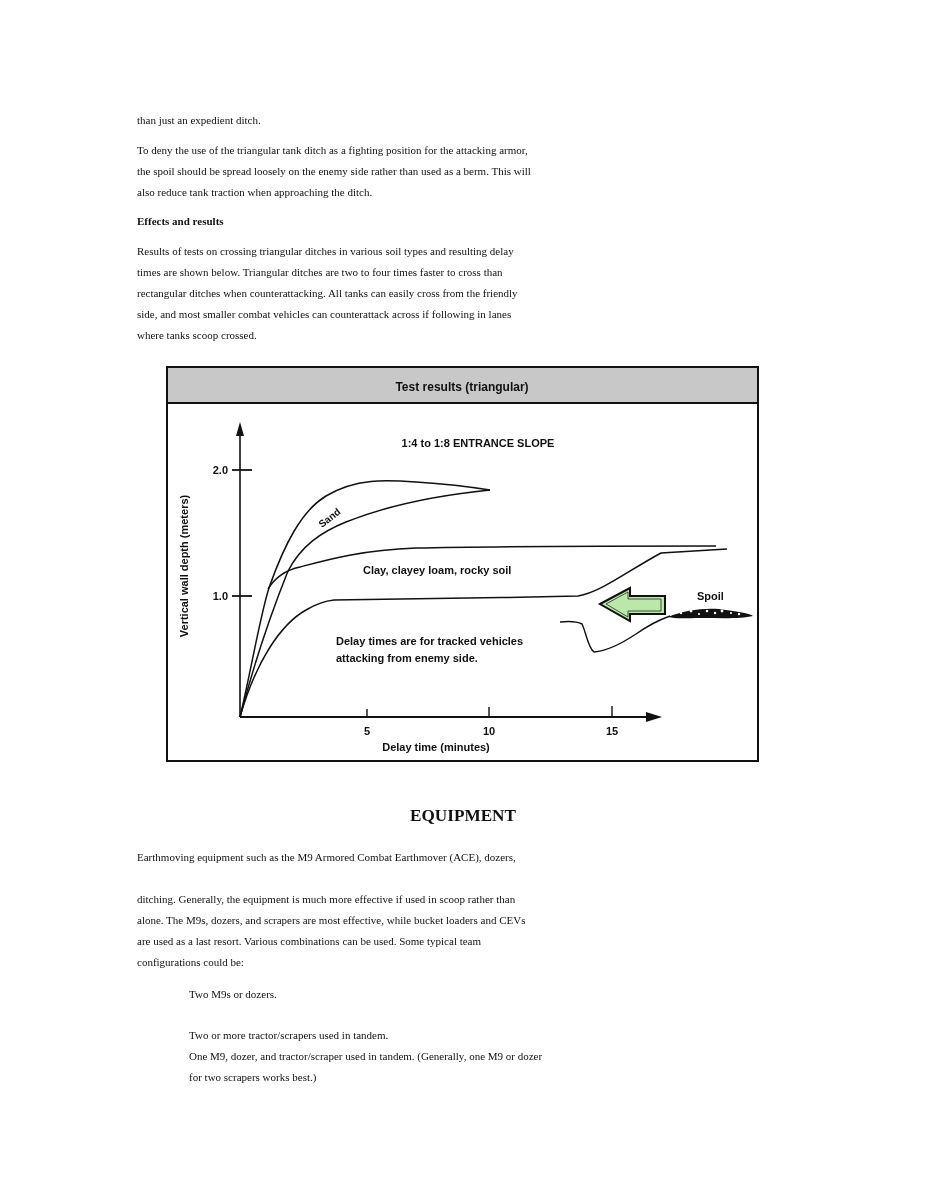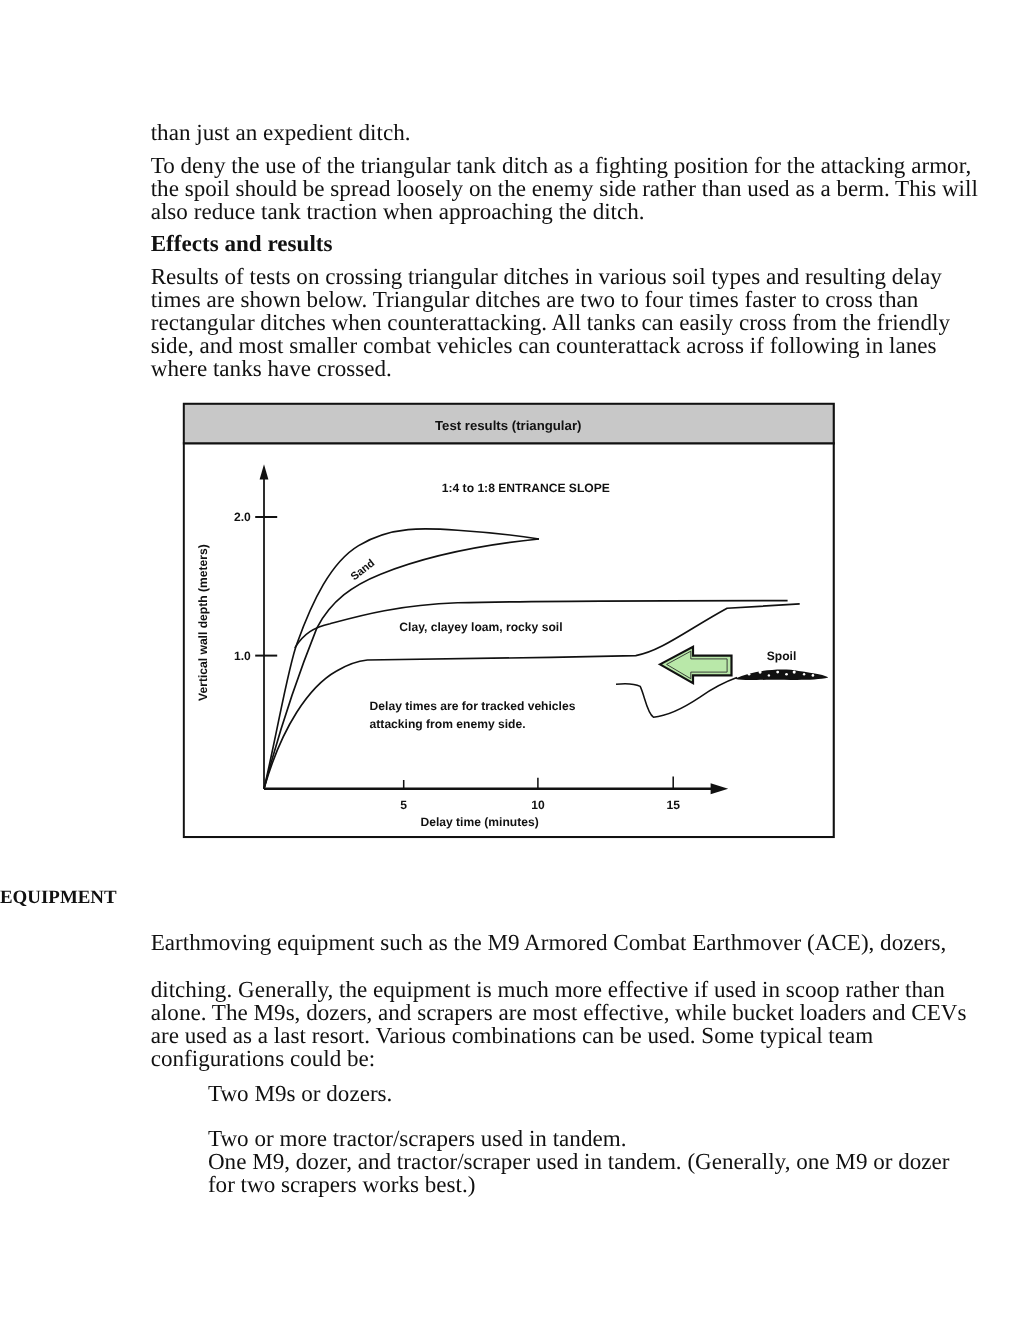--- a/index.html
+++ b/index.html
@@ -1,22 +1,22 @@
 <!DOCTYPE html>
 <html><head>
 <meta charset="utf-8">
 <style>
   html, body { margin: 0; padding: 0; background: #ffffff; }
   body { width: 926px; height: 1198px; position: relative; overflow: hidden; }
   .page { position: absolute; left: 0; top: 0; width: 926px; height: 1198px; background: #fff; }
   .serif { font-family: "Liberation Serif", "DejaVu Serif", serif; color: #111; }
-  .line { position: absolute; left: 137px; font-size: 21px; line-height: 21px; white-space: nowrap; }
+  .line { position: absolute; left: 137px; font-size: 11px; line-height: 21px; white-space: nowrap; }
   .bold { font-weight: bold; }
   .indent { left: 189px; }
-  .center-h { position: absolute; left: 0; width: 926px; text-align: left; font-size: 17.2px; font-weight: bold; line-height: 21px; }
+  .center-h { position: absolute; left: 0; width: 926px; text-align: center; font-size: 17.2px; font-weight: bold; line-height: 21px; }
 
   .figure { position: absolute; left: 166px; top: 366px; width: 650px; height: 396px; }
   .figure svg { position: absolute; left: 0; top: 0; }
   .chart-text { font-family: "Liberation Sans", "DejaVu Sans", sans-serif; fill: #111; }
 </style>
 </head>
 <body>
 
 <div class="page serif">
 
@@ -25,21 +25,21 @@
   <div class="line" style="top:140px">To deny the use of the triangular tank ditch as a fighting position for the attacking armor,</div>
   <div class="line" style="top:161px">the spoil should be spread loosely on the enemy side rather than used as a berm. This will</div>
   <div class="line" style="top:182px">also reduce tank traction when approaching the ditch.</div>
 
   <div class="line bold" style="top:211px">Effects and results</div>
 
   <div class="line" style="top:241px">Results of tests on crossing triangular ditches in various soil types and resulting delay</div>
   <div class="line" style="top:262px">times are shown below. Triangular ditches are two to four times faster to cross than</div>
   <div class="line" style="top:283px">rectangular ditches when counterattacking. All tanks can easily cross from the friendly</div>
   <div class="line" style="top:304px">side, and most smaller combat vehicles can counterattack across if following in lanes</div>
-  <div class="line" style="top:325px">where tanks have crossed.</div>
+  <div class="line" style="top:325px">where tanks scoop crossed.</div>
 
   <div class="figure">
     <svg width="593" height="396" viewBox="0 0 593 396" xmlns="http://www.w3.org/2000/svg">
 
       <rect x="0" y="0" width="593" height="37" fill="#c8c8c8"></rect>
       <rect x="1" y="1" width="591" height="394" fill="none" stroke="#111" stroke-width="2"></rect>
       <line x1="0" y1="37" x2="593" y2="37" stroke="#111" stroke-width="2"></line>
       <text class="chart-text" x="296" y="25" text-anchor="middle" font-size="12" font-weight="bold">Test results (triangular)</text>
 
       <text class="chart-text" x="312" y="81" text-anchor="middle" font-size="11" font-weight="bold">1:4 to 1:8 ENTRANCE SLOPE</text>

